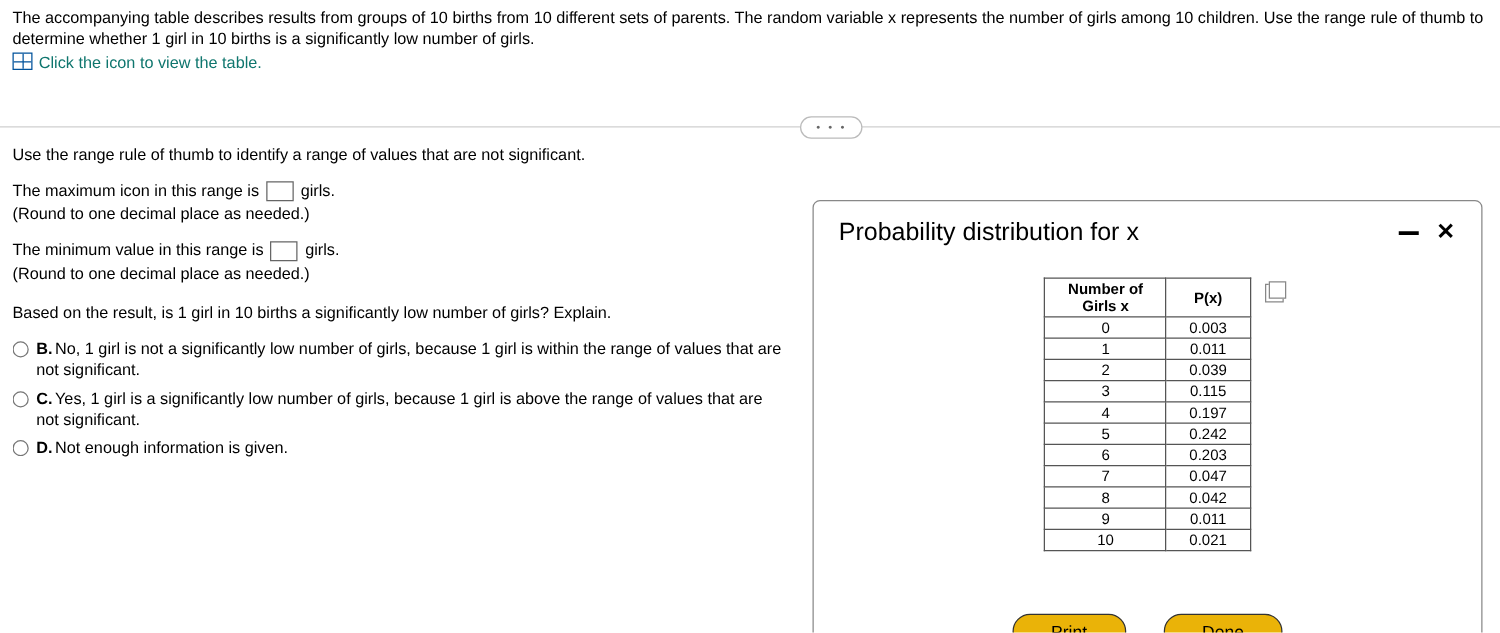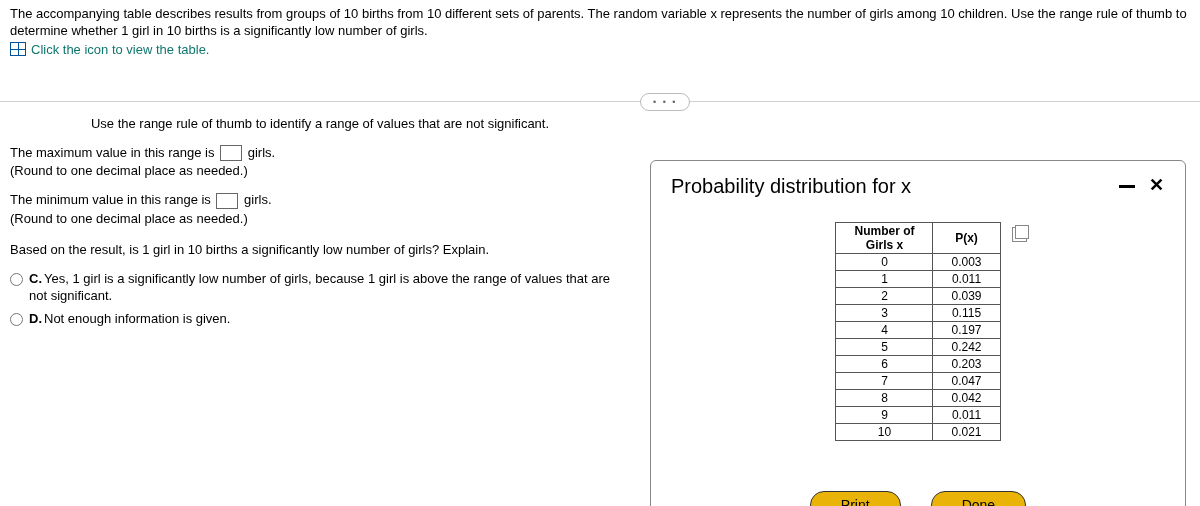--- a/index.html
+++ b/index.html
@@ -40,21 +40,21 @@
     }
     .dots {
       position: absolute; left: 640px; top: -9px;
       background: #fff; border: 1px solid #bbb;
       padding: 0 12px; border-radius: 10px;
       font-size: 9px; letter-spacing: 2px; color: #666;
       height: 18px; display: flex; align-items: center;
     }
     .content-row { display: flex; padding: 14px 10px 0; }
     .left-col { flex: 0 0 640px; padding-right: 20px; }
-    .question-line { margin-bottom: 14px; text-align: center; }
+    .question-line { margin-bottom: 14px; }
     .fill-line { margin-bottom: 2px; }
     .box-input {
       display: inline-block; width: 22px; height: 16px;
       border: 1px solid #666; vertical-align: middle;
       margin: 0 2px;
     }
     .round-note { color: #000000; margin-bottom: 14px; }
     .explain-prompt { margin-bottom: 14px; margin-top: 16px; }
     .choices label {
       display: flex; align-items: flex-start; gap: 6px;
@@ -124,36 +124,40 @@
 
 <div class="divider-top">
   <div class="dots">• • •</div>
 </div>
 
 <div class="content-row">
   <div class="left-col">
     <div class="question-line">Use the range rule of thumb to identify a range of values that are not significant.</div>
 
     <div class="fill-line">
-      <span>The maximum value in this range is</span>
+      <span>The maximum icon in this range is</span>
       <span class="box-input"></span>
       <span>girls.</span>
     </div>
     <div class="round-note">(Round to one decimal place as needed.)</div>
 
     <div class="fill-line">
       <span>The minimum value in this range is</span>
       <span class="box-input"></span>
       <span>girls.</span>
     </div>
     <div class="round-note">(Round to one decimal place as needed.)</div>
 
     <div class="explain-prompt">Based on the result, is 1 girl in 10 births a significantly low number of girls? Explain.</div>
 
     <div class="choices">
+      <label>
+        <input type="radio" name="ans" style="">
+        <span><span class="choice-letter">B.</span><span>No, 1 girl is not a significantly low number of girls, because 1 girl is within the range of values that are not significant.</span></span>
+      </label>
       <label>
         <input type="radio" name="ans" style="">
         <span><span class="choice-letter">C.</span><span>Yes, 1 girl is a significantly low number of girls, because 1 girl is above the range of values that are not significant.</span></span>
       </label>
       <label>
         <input type="radio" name="ans" style="">
         <span><span class="choice-letter">D.</span><span>Not enough information is given.</span></span>
       </label>
     </div>
   </div>

